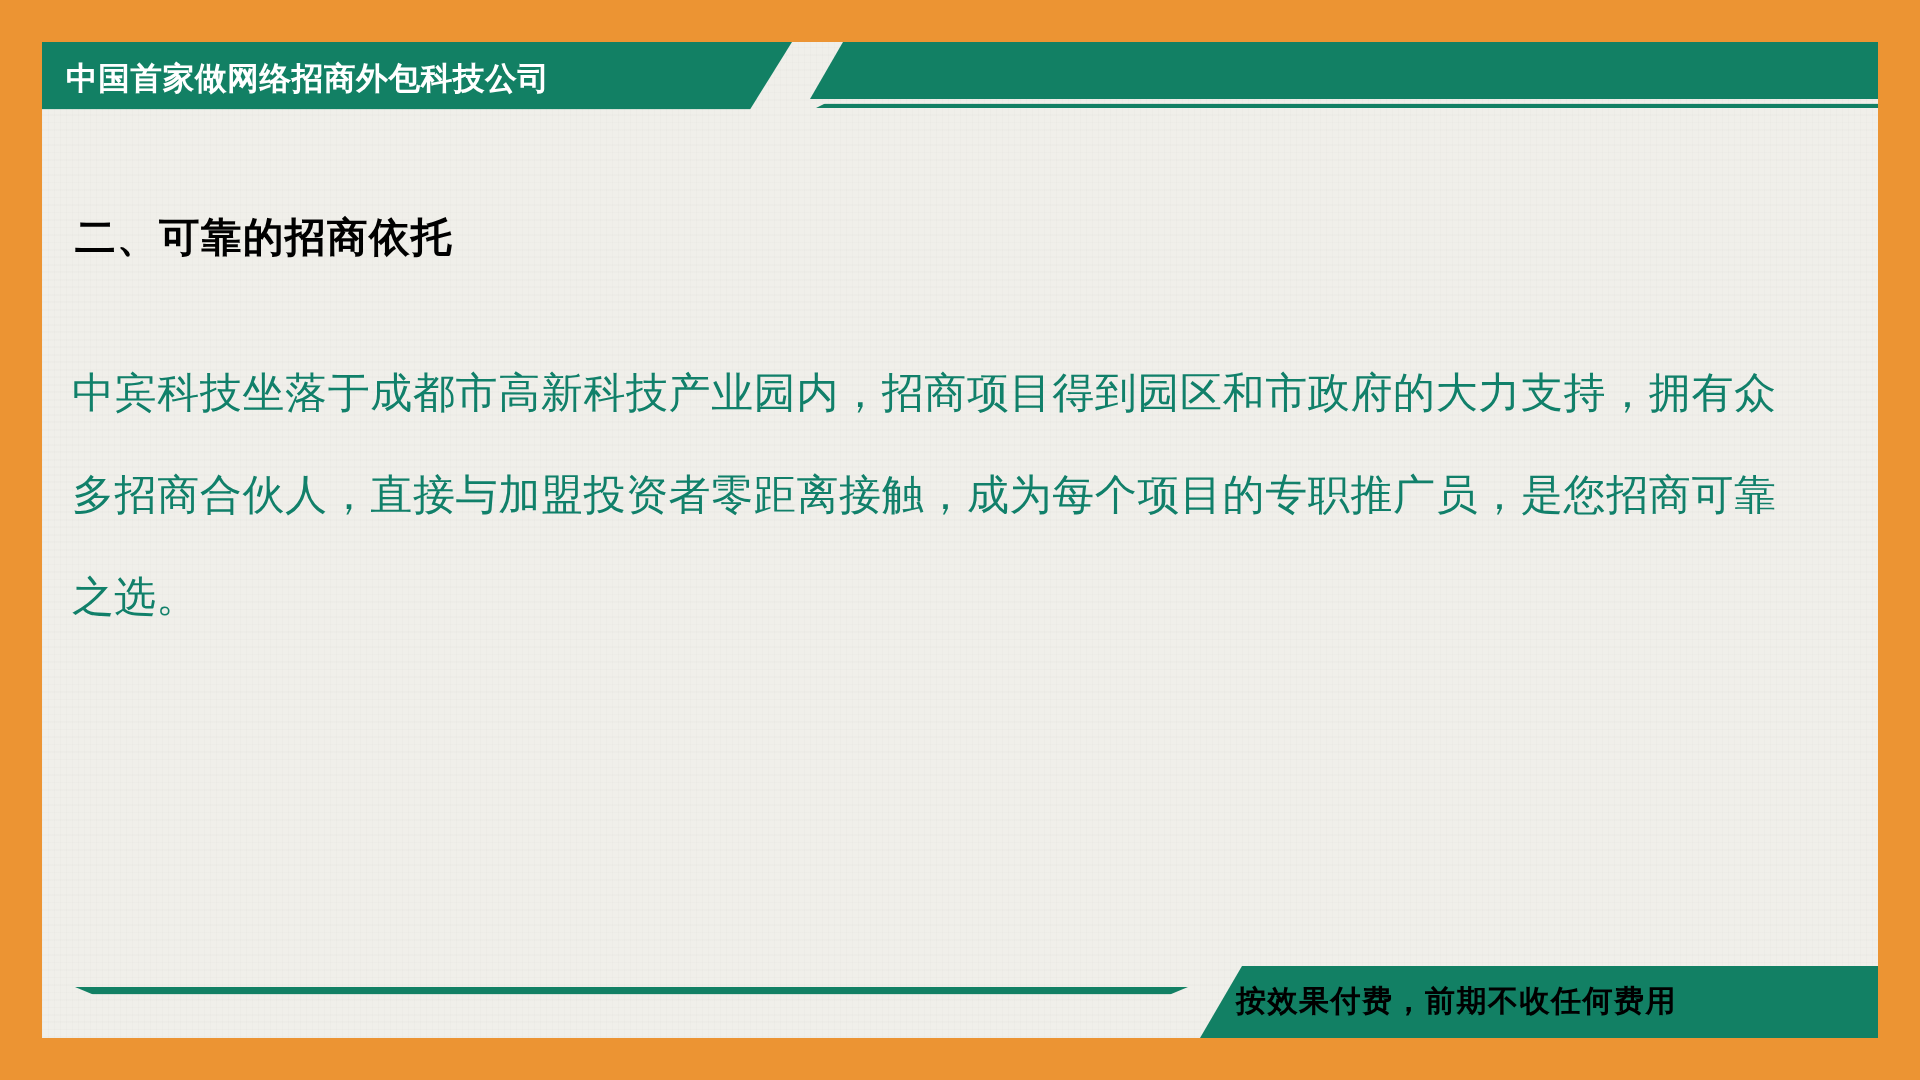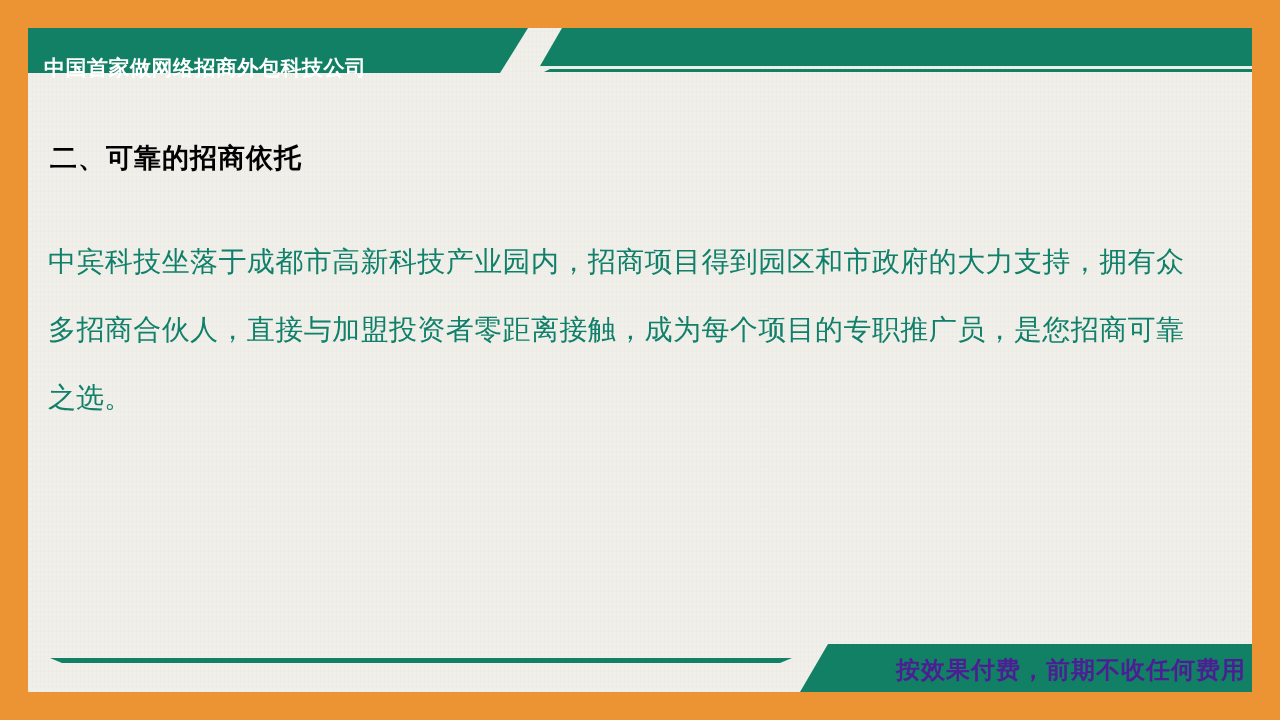--- a/index.html
+++ b/index.html
@@ -69,21 +69,20 @@
   }
   .header-title {
     position: absolute;
     left: 16px;
     top: 10px;
     color: #FFFFFF;
     font-size: 21px;
     font-weight: bold;
     letter-spacing: 0.5px;
     white-space: nowrap;
-    margin-top: 16px;
   }
   
   .section-heading {
     position: absolute;
     left: 50px;
     top: 140px;
     color: #000000;
     font-size: 27px;
     font-weight: bold;
     letter-spacing: 1px;
@@ -123,24 +122,24 @@
     position: absolute;
     left: 22px;
     top: 14px;
     width: 742px;
     height: 5px;
     background: #128064;
     clip-path: polygon(0 0, 742px 0, 730px 5px, 12px 5px);
   }
   .footer-text {
     position: absolute;
-    left: 868px;
+    left: 796px;
     top: 10px;
-    color: #4c1d95;
-    font-size: 24px;
+    color: #000000;
+    font-size: 20px;
     font-weight: bold;
     letter-spacing: 1px;
     white-space: nowrap;
   }
 </style>
 </head>
 <body>
 
 <div class="slide">
 

